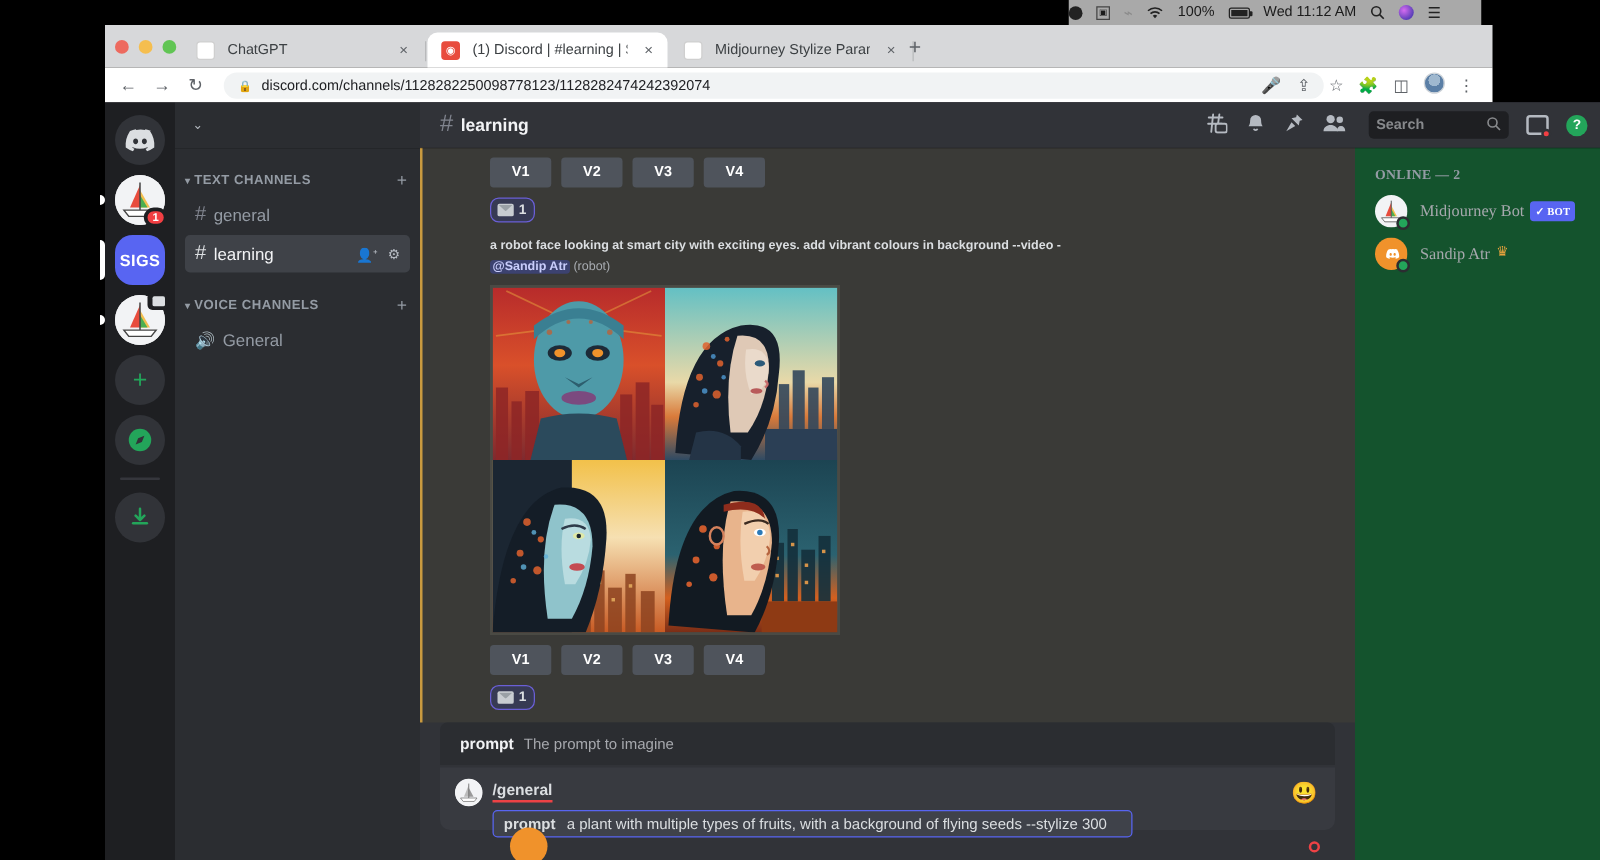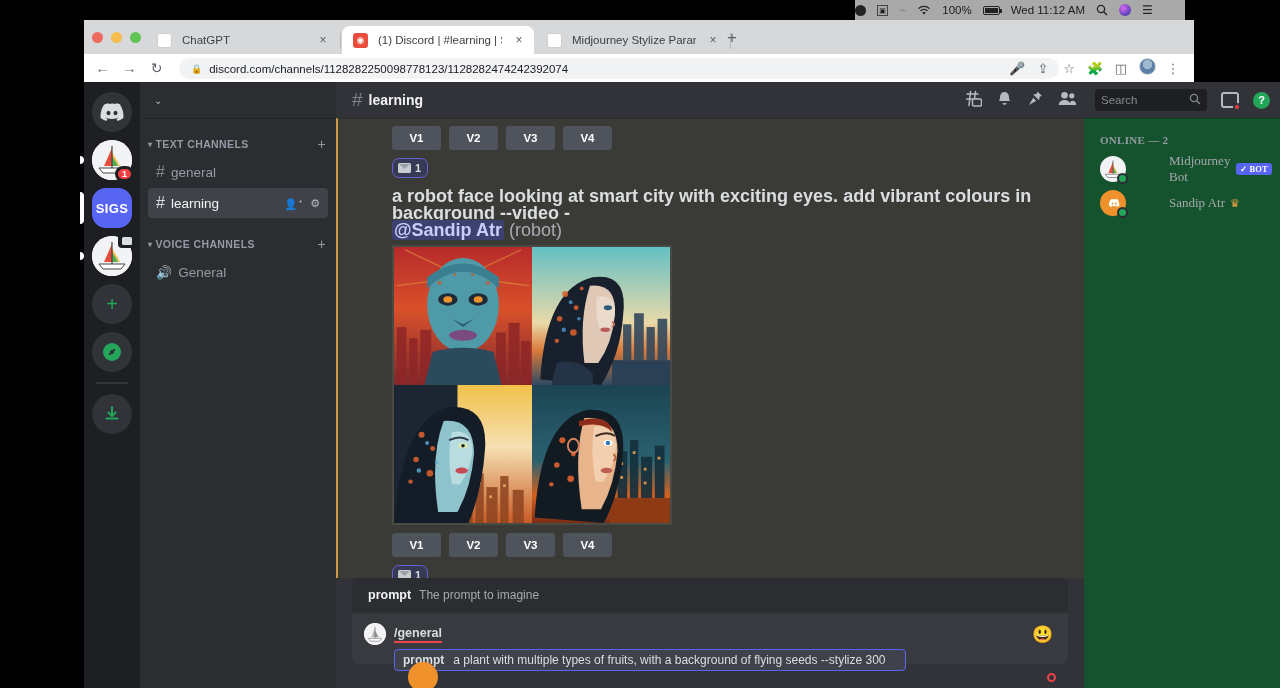--- a/index.html
+++ b/index.html
@@ -129,21 +129,21 @@
   .main { position:absolute; left:252px; top:0; right:0; height:606px; background:#313338; }
   .chanhdr { position:absolute; left:0; top:0; right:0; height:36px;
      display:flex; align-items:center; padding:0 10px 0 16px;
      box-shadow:0 1px 0 rgba(0,0,0,.2); background:#313338; z-index:5;}
   .chanhdr .hash { font-size:19px; color:#80848e; margin-right:6px;}
   .chanhdr .name { color:#f2f3f5; font-size:14px; font-weight:bold;}
   .chanhdr .grow { flex:1 1 auto; }
   .hdr-icons { display:flex; align-items:center; gap:14px; color:#b5bac1; font-size:15px;}
   .searchbox { width:112px; height:22px; background:#1e1f22; border-radius:4px;
      display:flex; align-items:center; justify-content:space-between; padding:0 6px;
-     color:#87898c; font-size:11.5px; margin-left:4px;}
+     color:#87898c; font-size:11.5px; margin-left:4px;font-weight:bold;}
   .hdr-inbox { position:relative; width:18px; height:16px; }
   .hdr-inbox .sq { position:absolute; inset:0; border:2px solid #b5bac1; border-radius:3px;}
   .hdr-inbox .dot { position:absolute; right:-2px; bottom:-3px; width:8px; height:8px;
      border-radius:50%; background:#f23f43; border:2px solid #313338;}
   .help-ic { width:17px; height:17px; border-radius:50%; background:#23a55a; color:#fff;
      font-size:11px; font-weight:bold; display:flex; align-items:center; justify-content:center;}
 
   
   .msgs { position:absolute; left:0; top:36px; right:196px; bottom:86px;
      background:#3a3a37; overflow:hidden; }
@@ -154,39 +154,39 @@
      color:#fff; font-size:11.5px; font-weight:bold; display:flex;
      align-items:center; justify-content:center; padding:0 8px; }
   .mjbtn.redo { background:#4f545c; color:#49aefc; font-size:13px; }
   .envelope { display:inline-flex; align-items:center; gap:4px; height:20px;
      border:1px solid #6a5fd6; border-radius:7px; background:#373a54;
      padding:0 6px 0 5px; margin-top:8px; color:#dbdee1; font-size:11px; font-weight:bold;}
   .env-ic { width:13px; height:10px; background:#c8ccd1; border-radius:1.5px; position:relative;}
   .env-ic:after { content:''; position:absolute; left:1px; top:1px; width:11px; height:5px;
      border-top:2px solid #6d7278; transform: skewY(0deg);
      clip-path: polygon(0 0, 50% 100%, 100% 0); background:#9aa0a6; border:0;}
-  .prompt-text { margin-top:10px; color:#dbdee1; font-size:18px; font-weight:bold; line-height:17px; }
+  .prompt-text { margin-top:10px; color:#dbdee1; font-size:10px; font-weight:bold; line-height:17px; }
   .mention { background:#3c4270; color:#c9cdfb; border-radius:3px; padding:0 2px; }
   .pfast { color:#a7abb0; font-weight:normal; }
 
   .grid { width:280px; height:280px; margin-top:6px; background:#4a4a44; padding:2px;
      display:grid; grid-template-columns:1fr 1fr; grid-template-rows:1fr 1fr; gap:0px;}
   .cell { position:relative; overflow:hidden; }
 
   .scrollbar { position:absolute; right:2px; top:470px; width:6px; height:32px;
      background:#1a1b1e; border-radius:4px; }
 
   
   .members { position:absolute; right:0; top:36px; width:196px; bottom:0; background:#14532d; padding:16px 8px 16px 16px;font-family:Liberation Serif, serif;}
   .mhdr { color:#949ba4; font-size:11px; font-weight:bold; letter-spacing:.3px; margin-bottom:6px;}
   .member { display:flex; align-items:center; gap:10px; height:34px; border-radius:4px; }
   .mav { width:26px; height:26px; border-radius:50%; position:relative; flex:0 0 auto; overflow:visible;}
   .mav .status { position:absolute; right:-2px; bottom:-2px; width:11px; height:11px; border-radius:50%;
      background:#23a55a; border:2.5px solid #2b2d31;}
-  .mname { color:#a6a8ad; font-size:13px; display:flex; align-items:center; gap:5px;margin-left:33px; }
+  .mname { color:#a6a8ad; font-size:13px; display:flex; gap:5px; }
   .bottag { background:#5865f2; color:#fff; font-size:8.5px; font-weight:bold;
      border-radius:3px; padding:1px 4px; letter-spacing:.2px; display:inline-flex; gap:2px; align-items:center;}
   .crown { color:#e8a33d; font-size:11px; }
 
   
   .composer { position:absolute; left:0; right:196px; bottom:0; height:110px; background:#313338; }
   .slashcard { position:absolute; left:16px; right:16px; top:0; height:34px;
      background:#2b2d31; border-radius:6px 6px 0 0; display:flex; align-items:center;
      padding:0 16px; gap:8px; }
   .slash-k { color:#f2f3f5; font-size:12.5px; font-weight:bold; }

